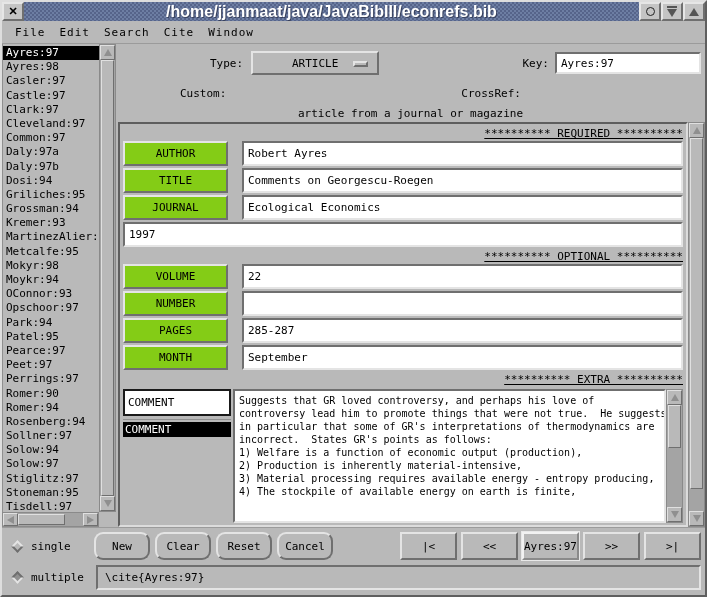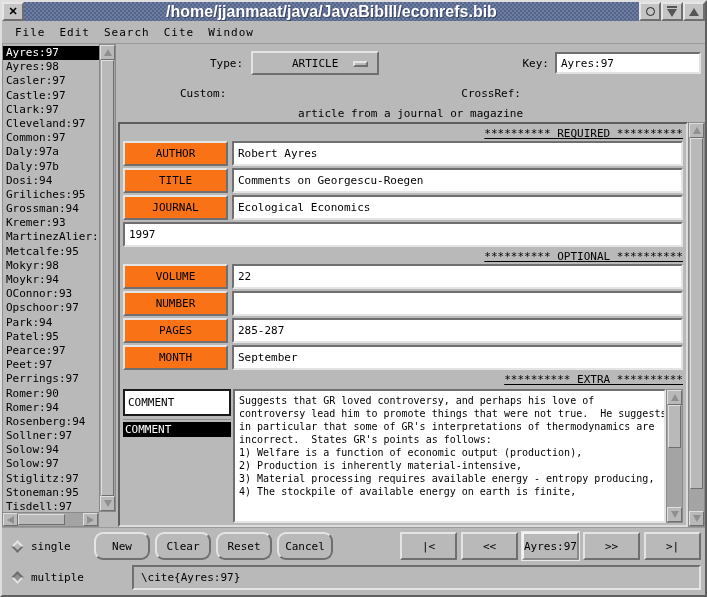--- a/index.html
+++ b/index.html
@@ -73,34 +73,34 @@
   .hf-label-key { margin-left:auto; }
   .key-input { width:146px; height:22px; margin:0 4px 0 6px; background:#fff; border:2px solid; border-color:#6f6f6f #e4e4e4 #e4e4e4 #6f6f6f; display:flex; align-items:center; padding-left:4px; }
   .hf-row2 { display:flex; align-items:center; height:20px; margin-top:8px; }
   .hf-label-custom { margin-left:64px; }
   .hf-label-crossref { margin-left:235px; }
   .hf-row3 { text-align:center; margin-top:4px; }
   .panel-row { flex:1; display:flex; min-height:0; }
   .panel { flex:1; margin-left:2px; border:2px solid; border-color:#5e5e5e #dcdcdc #dcdcdc #5e5e5e; padding:2px 3px; display:flex; flex-direction:column; min-width:0; }
   .section-header { text-align:right; height:15px; line-height:15px; flex:none;text-decoration:underline; }
   .field-row { display:flex; height:25px; margin-bottom:2px; flex:none; }
-  .field-label { width:105px; flex:none; margin-right:4px; background:#f97316; border:2px solid; border-color:#e4e4e4 #6f6f6f #6f6f6f #e4e4e4; display:flex; align-items:center; justify-content:center; cursor:default; }
+  .field-label { width:105px; flex:none; margin-right:14px; background:#84cc16; border:2px solid; border-color:#e4e4e4 #6f6f6f #6f6f6f #e4e4e4; display:flex; align-items:center; justify-content:center; cursor:default; }
   .field-input { flex:1; background:#fff; border:2px solid; border-color:#6f6f6f #e4e4e4 #e4e4e4 #6f6f6f; display:flex; align-items:center; padding-left:4px; white-space:nowrap; overflow:hidden; }
   .extra-area { flex:1; display:flex; margin-top:2px; min-height:0; }
   .extra-left { width:108px; flex:none; margin-right:2px; display:flex; flex-direction:column; }
   .comment-name-input { height:27px; flex:none; background:#fff; border:2px solid #1a1a1a; padding:5px 0 0 3px; }
   .comment-list { flex:1; margin-top:3px; border-top:1px solid #8f8f8f; padding-top:2px; overflow:hidden; }
   .clist-item { height:15px; line-height:15px; padding-left:2px; cursor:default; }
   .clist-item.selected { background:#000; color:#fff; }
   .comment-text { flex:1; background:#fff; border:2px solid; border-color:#6f6f6f #e4e4e4 #e4e4e4 #6f6f6f; padding:3px 1px 0 4px; font-size:10px; line-height:13px; white-space:pre; overflow:hidden; }
   
   .footer { flex:none; border-top:1px solid #9b9b9b; padding:3px 4px 4px 4px; }
   .frow { display:flex; align-items:center; }
   .frow1 { height:30px; }
-  .frow2 { height:27px; margin-top:3px;gap:36px; }
+  .frow2 { height:27px; margin-top:3px; }
   .mode { width:88px; flex:none; display:flex; align-items:center; gap:9px; padding-left:7px; }
   .diamond { width:9px; height:9px; flex:none; transform:rotate(45deg); background:#b9b9b9; border:2px solid; border-color:#e4e4e4 #6f6f6f #6f6f6f #e4e4e4; }
   .diamond.selected { background:#909090; border-color:#6f6f6f #e4e4e4 #e4e4e4 #6f6f6f; }
   .btn { height:28px; background:#b9b9b9; border:2px solid; border-color:#e4e4e4 #6f6f6f #6f6f6f #e4e4e4; font:inherit; padding:0; cursor:default; }
   .act-btn { width:56px; margin-right:5px;border-radius:9px; }
   #nav-buttons { margin-left:auto; display:flex; }
   .nav-btn { width:57px; margin-left:4px; }
   .nav-btn.current { border-color:#f2f2f2 #8a8a8a #8a8a8a #f2f2f2; outline:1px solid #e8e8e8; outline-offset:0px; }
   .cite-input { flex:1; height:25px; margin-left:2px; background:#b9b9b9; border:2px solid; border-color:#6f6f6f #e4e4e4 #e4e4e4 #6f6f6f; display:flex; align-items:center; padding-left:7px; white-space:nowrap; overflow:hidden; }
 </style>

